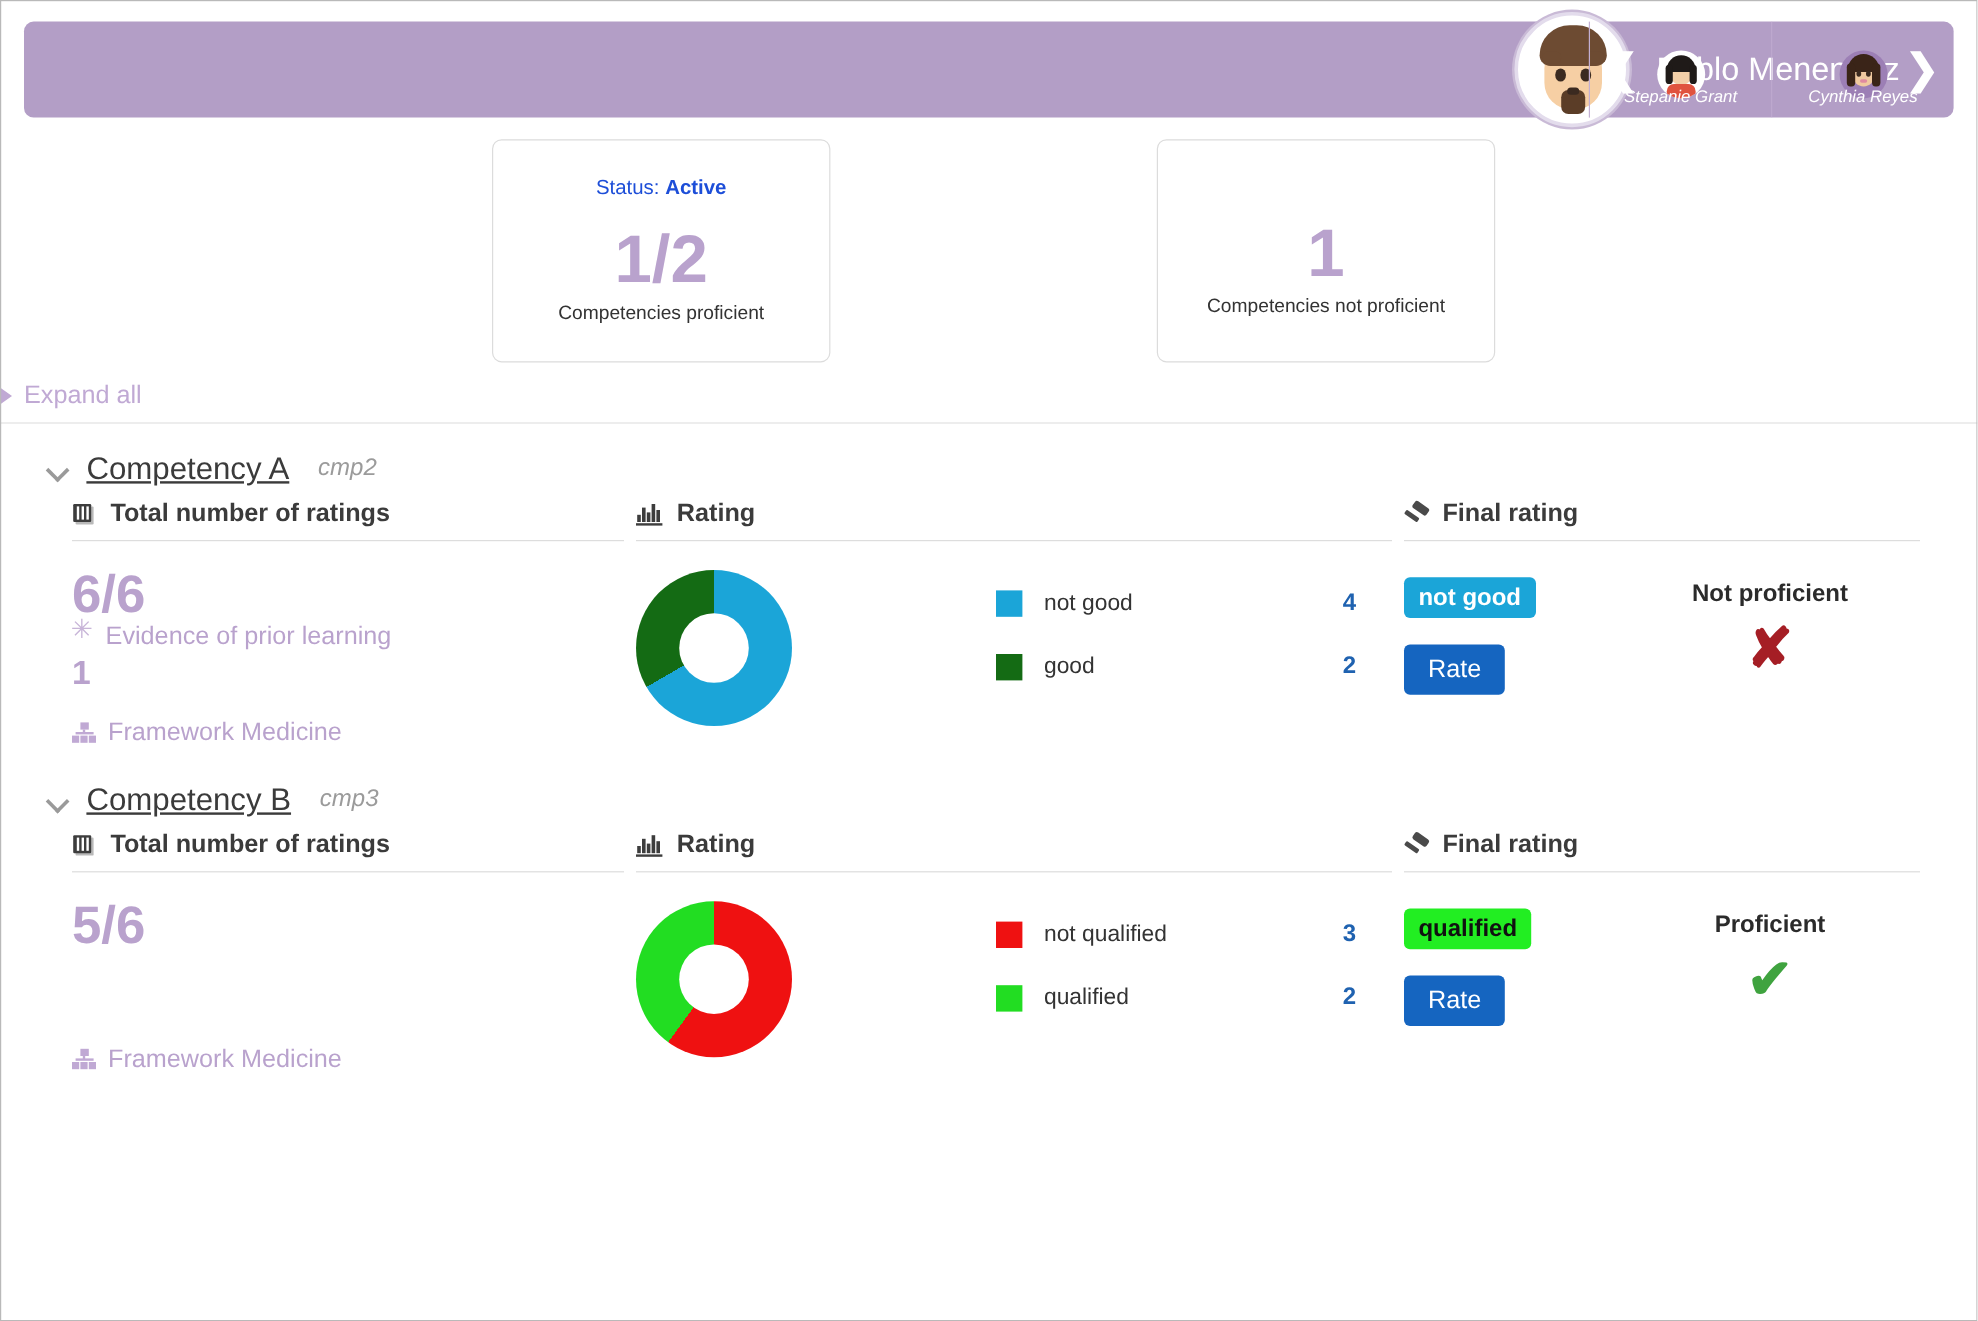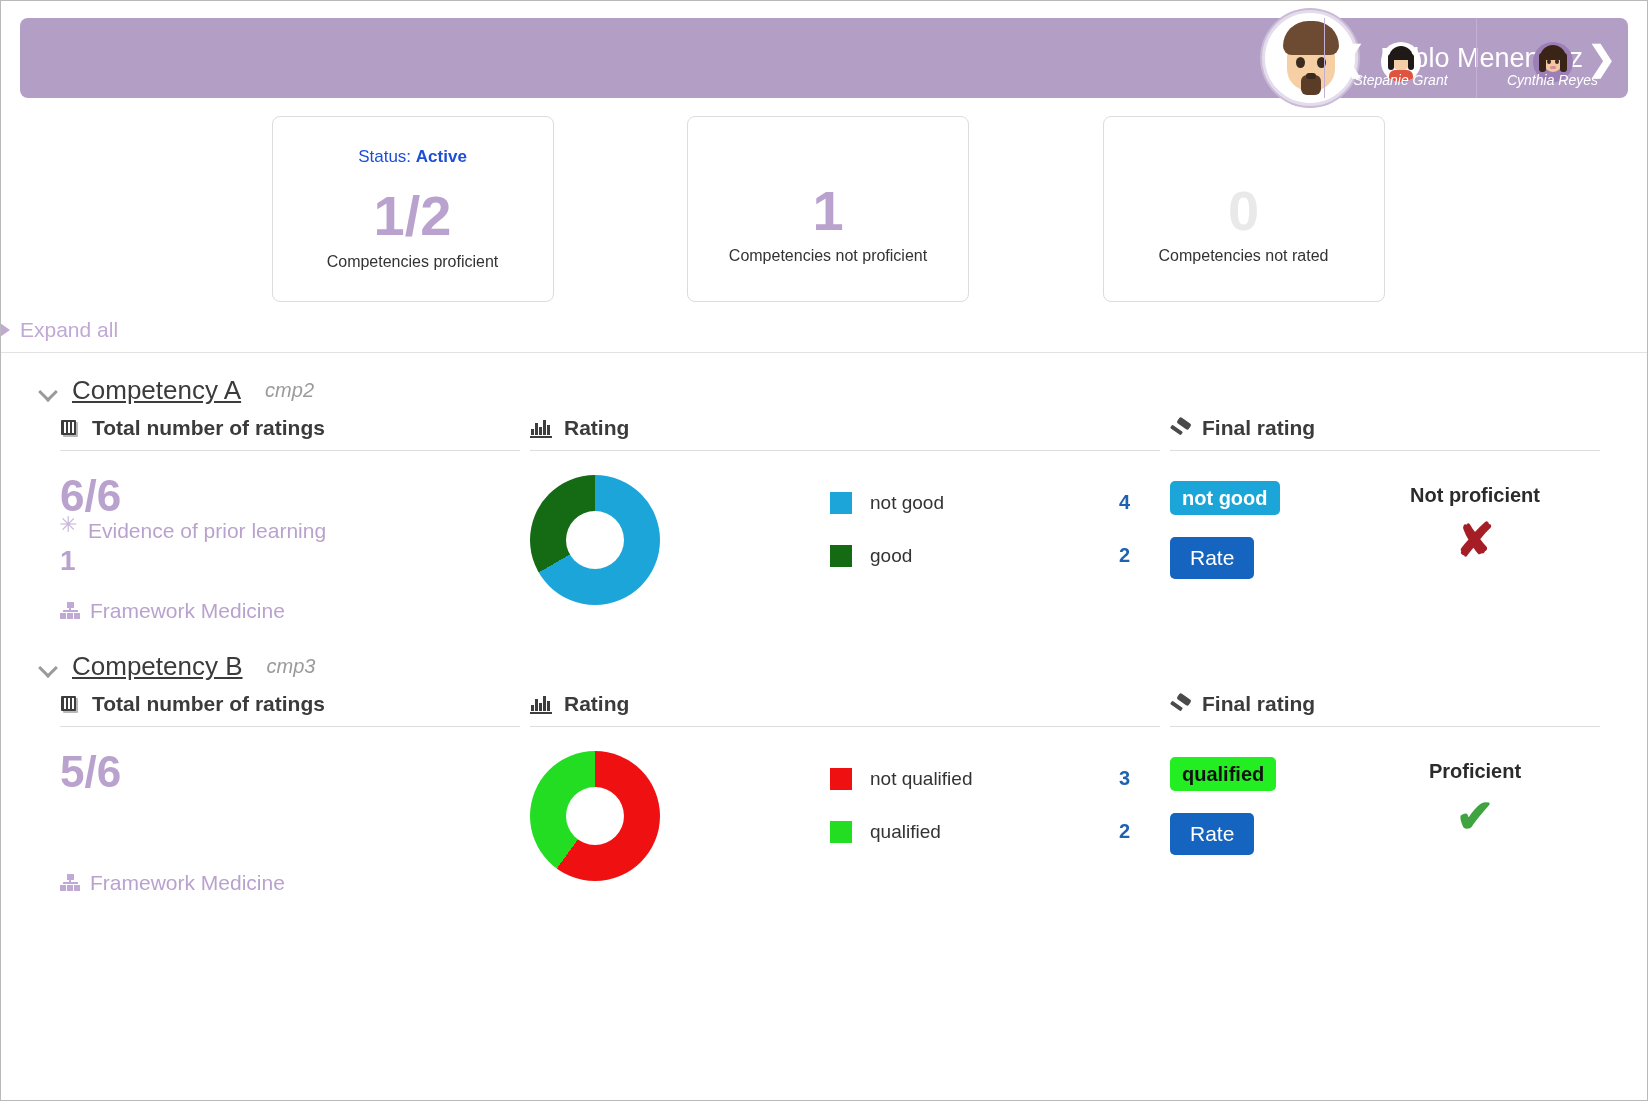--- a/index.html
+++ b/index.html
@@ -300,24 +300,20 @@
     </div>
     <div class="card-num">1/2</div>
     <div class="card-cap">Competencies proficient</div>
   </div>
 
   <div class="card">
     <div class="card-num" style="margin-top:26px;">1</div>
     <div class="card-cap">Competencies not proficient</div>
   </div>
 
-  <div class="card">
-    <div class="card-num muted" style="margin-top:26px;">0</div>
-    <div class="card-cap">Competencies not rated</div>
-  </div>
 
   <div class="card-spacer" style="width:110px;"></div>
 </div>
 
 <div class="expand-row">
   <span class="expand-link">
     <span class="tri-right"></span>
     <span>Expand all</span>
   </span>
 </div>

